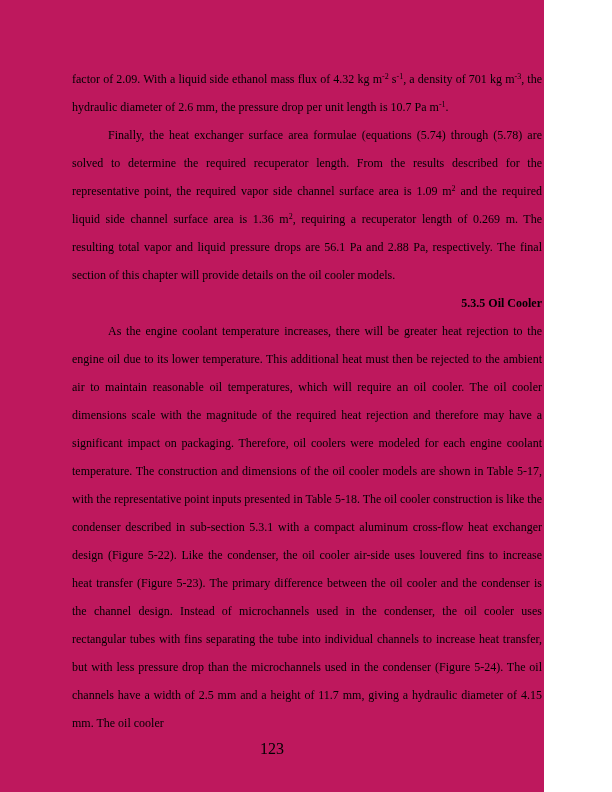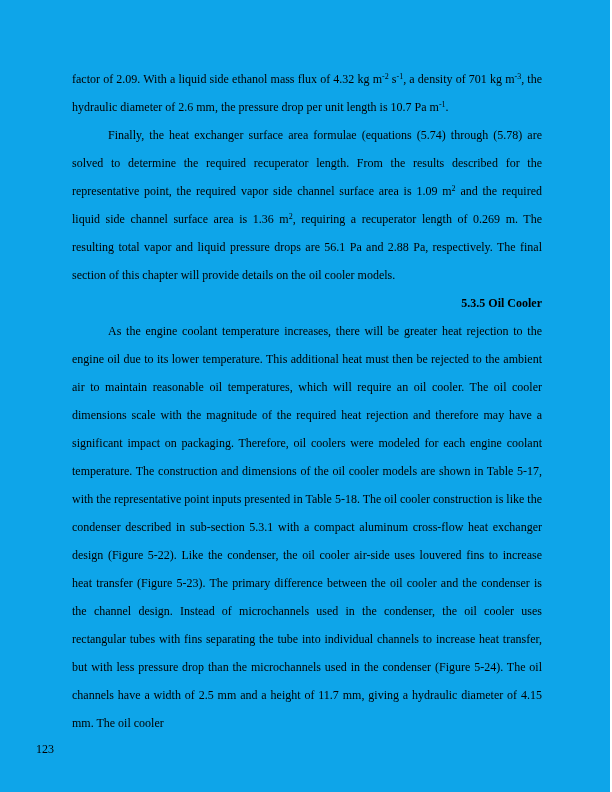--- a/index.html
+++ b/index.html
@@ -2,23 +2,23 @@
 <html><head>
 <meta charset="utf-8">
 <style>
   html, body {
     margin: 0;
     padding: 0;
     background: #ffffff;
   }
   .page {
     position: relative;
-    width: 610px;
+    width: 544px;
     height: 792px;
-    background: #0ea5e9;
+    background: #be185d;
     color: #000000;
     font-family: "Liberation Serif", serif;
     overflow: hidden;
     box-sizing: border-box;
   }
   .content {
     position: absolute;
     top: 65px;
     left: 72px;
     width: 470px;
@@ -44,24 +44,23 @@
   sup {
     font-size: 8px;
     line-height: 0;
     vertical-align: 4px;
   }
   .page-number {
     position: absolute;
     top: 742px;
     left: 0;
     width: 100%;
-    text-align: left;
-    font-size: 12px;
+    text-align: center;
+    font-size: 16px;
     line-height: 14px;
-    margin-left: 36px;
   }
 </style>
 </head>
 <body>
 
 <div class="page">
   <div class="content">
     <p class="para"><span>factor of 2.09. With a liquid side ethanol mass flux of 4.32 kg m</span><sup>-2</sup><span> s</span><sup>-1</sup><span>, a density of 701 kg m</span><sup>-3</sup><span>, the hydraulic diameter of 2.6 mm, the pressure drop per unit length is 10.7 Pa m</span><sup>-1</sup><span>.</span></p>
     <p class="para indent"><span>Finally, the heat exchanger surface area formulae (equations (5.74) through (5.78) are solved to determine the required recuperator length. From the results described for the representative point, the required vapor side channel surface area is 1.09 m</span><sup>2</sup><span> and the required liquid side channel surface area is 1.36 m</span><sup>2</sup><span>, requiring a recuperator length of 0.269 m. The resulting total vapor and liquid pressure drops are 56.1 Pa and 2.88 Pa, respectively. The final section of this chapter will provide details on the oil cooler models.</span></p>
     <h2 class="heading">5.3.5 Oil Cooler</h2>

